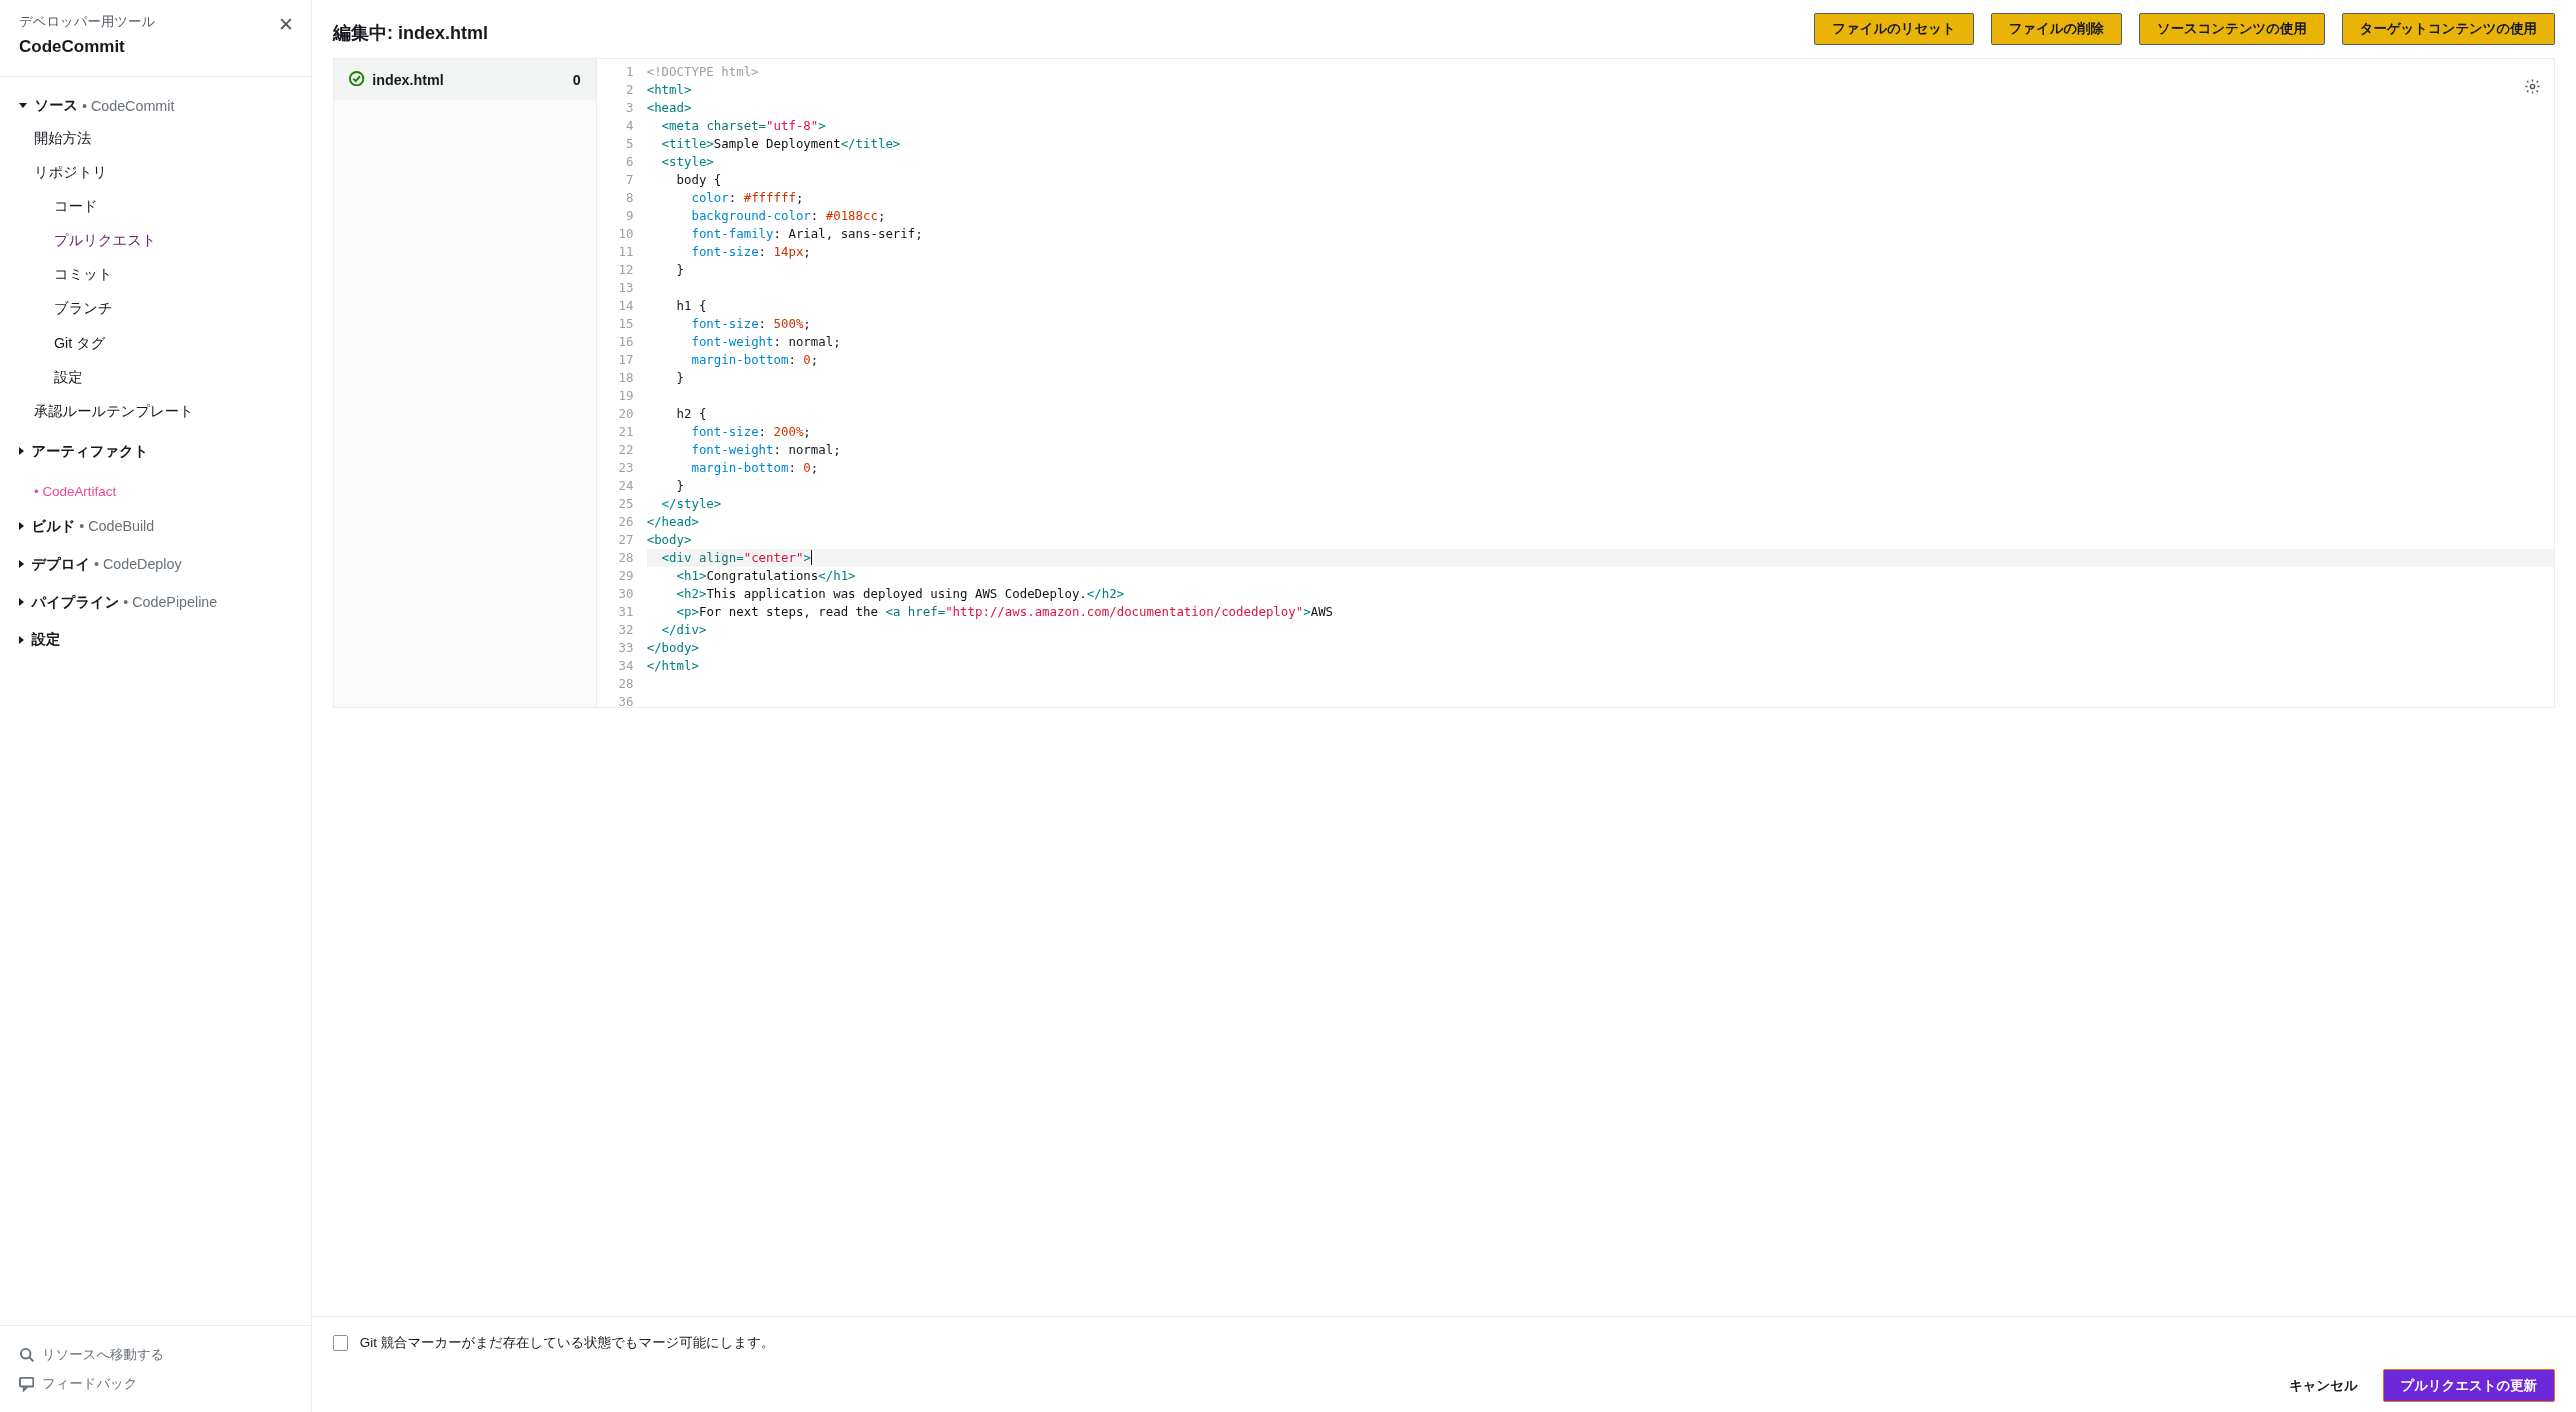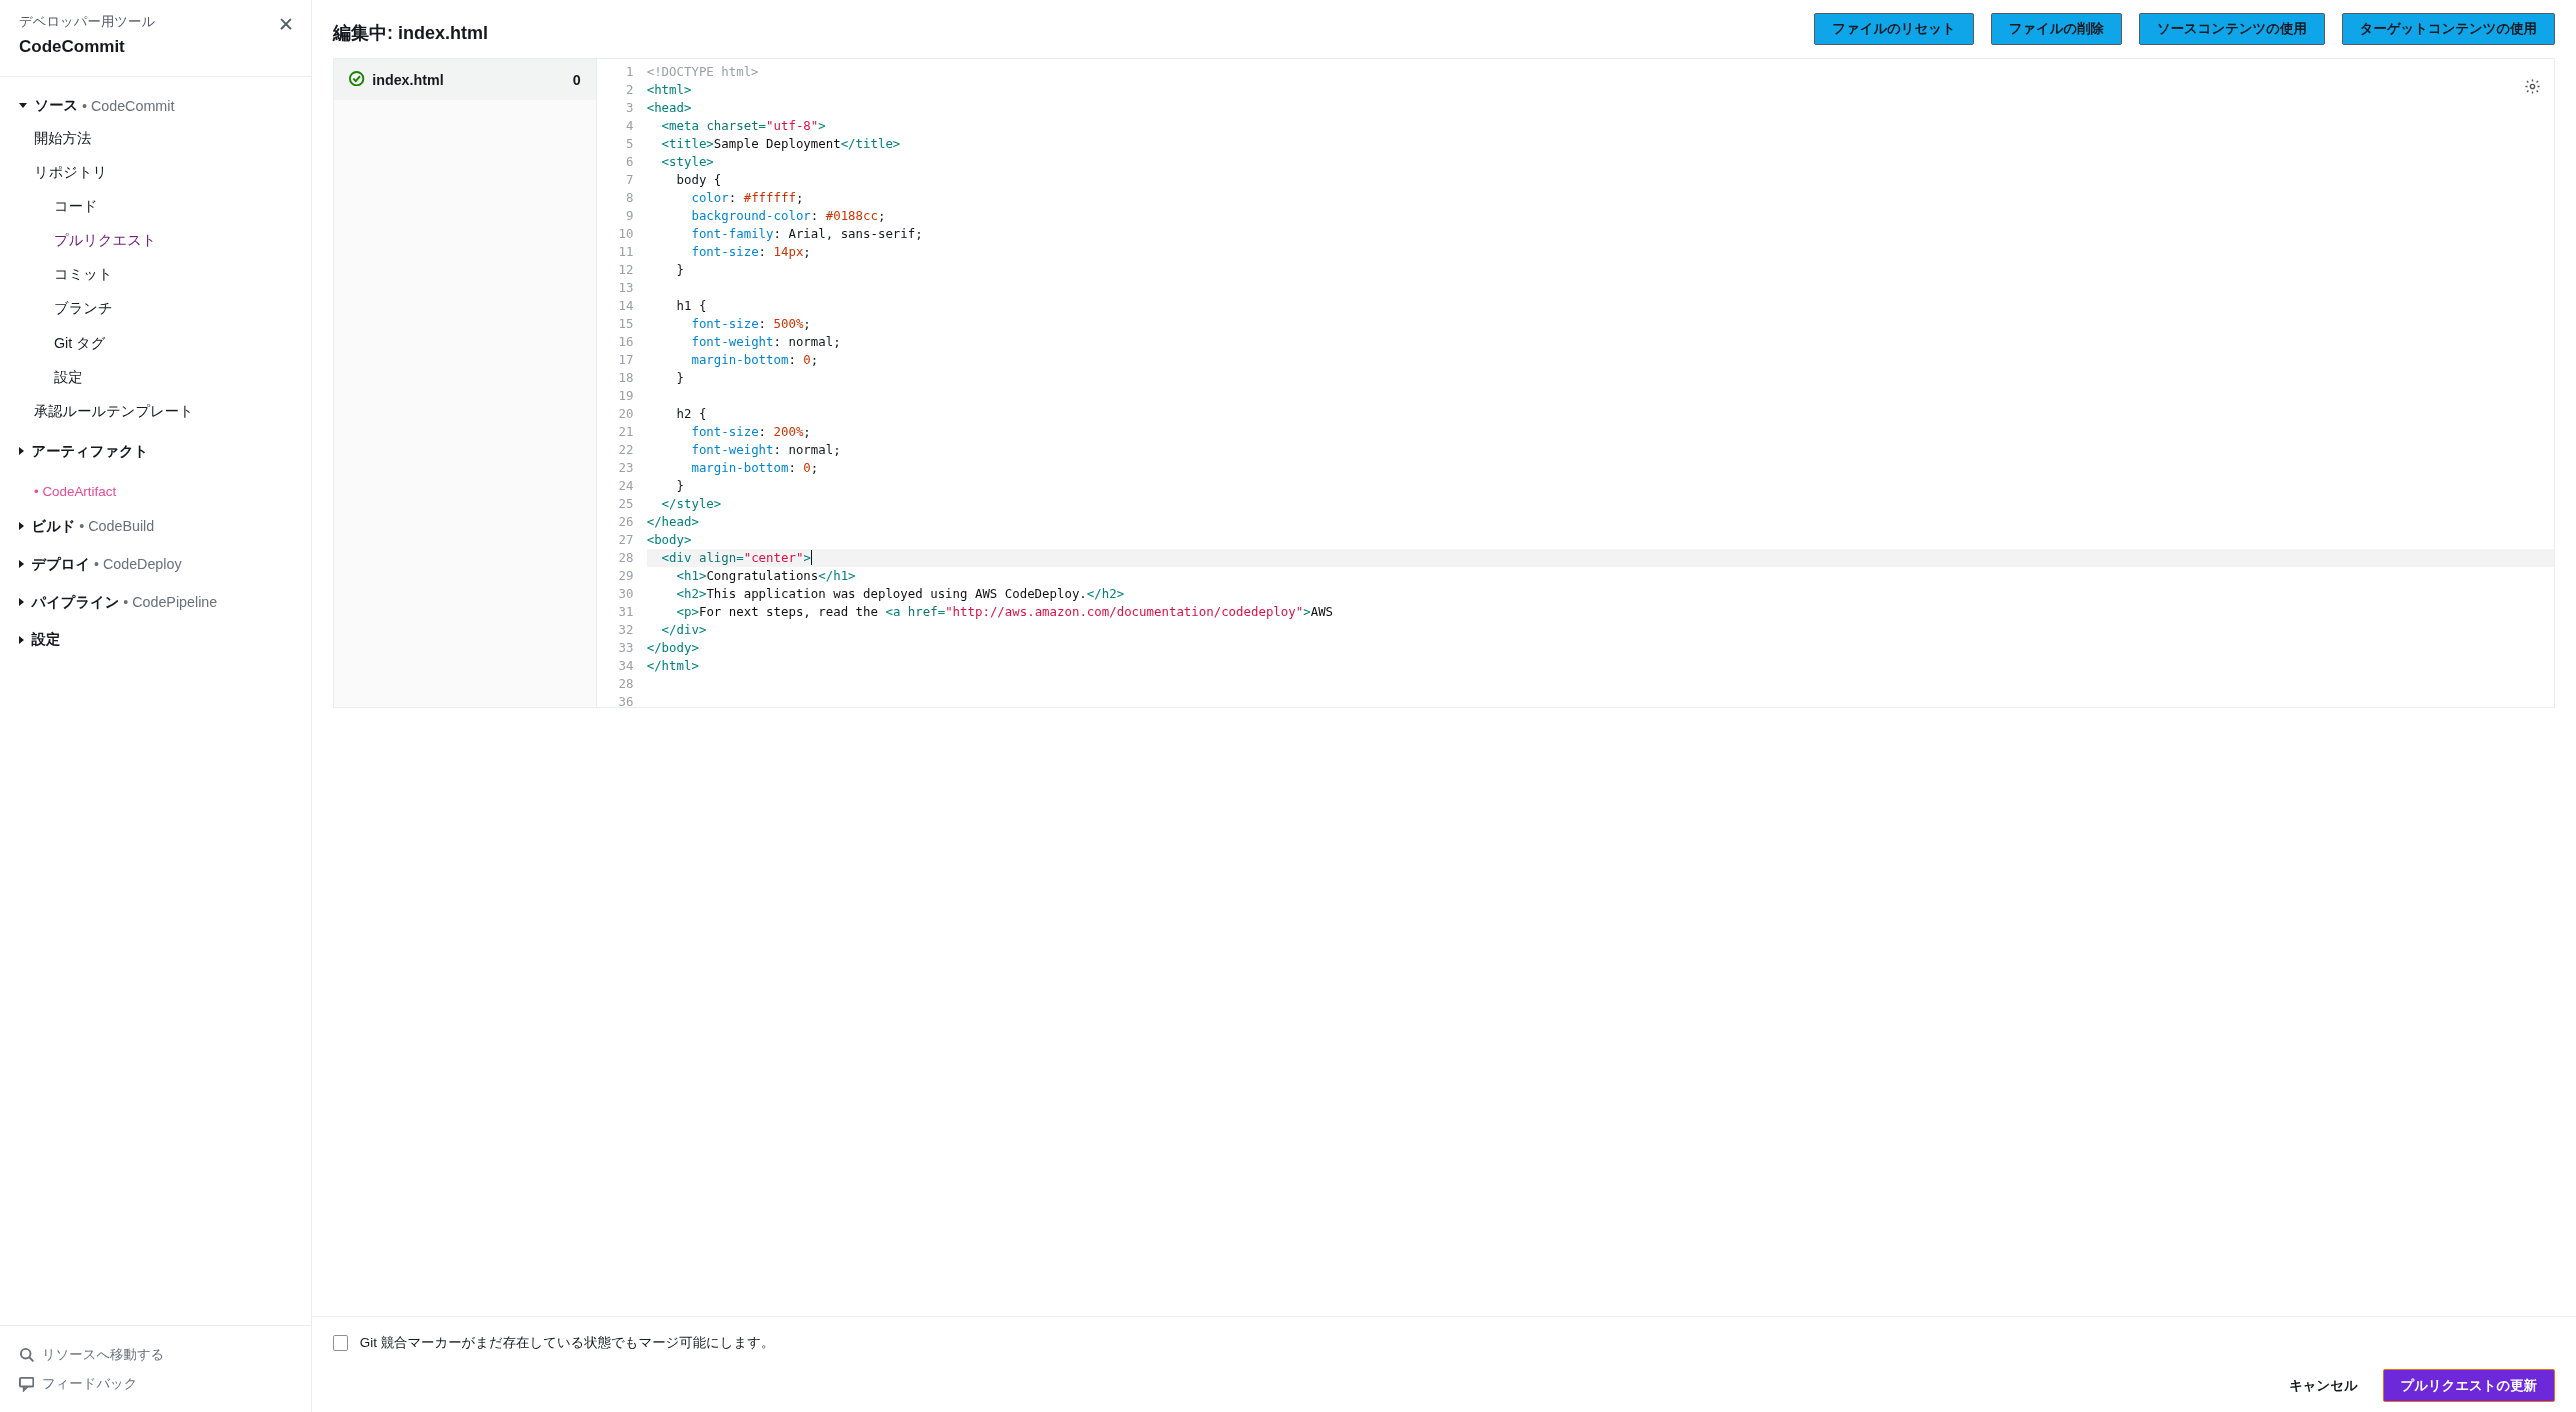--- a/index.html
+++ b/index.html
@@ -71,21 +71,21 @@
 
 .main { flex: 1; display: flex; flex-direction: column; min-width: 0; }
 
 .toolbar {
   display: flex; align-items: flex-end;
   padding: 13.4px 21px 13.4px 21px;
   gap: 17px;
 }
 .edit-title { font-size: 18px; font-weight: 700; margin-right: auto; }
 .btn {
-  border: 1px solid #545b64; background: #0ea5e9; color: #16191f;
+  border: 1px solid #545b64; background: #eab308; color: #16191f;
   font-size: 13.4px; font-weight: 700;
   padding: 5.7px 17px; border-radius: 1.9px; cursor: pointer;
   white-space: nowrap;
 }
 .btn.primary { background: #6d28d9; border-color: #ec7211; color: #fff; }
 
 .editor-wrap {
   margin: 0 21px 0 21px;
   border: 1px solid #eaeded;
   display: flex;

